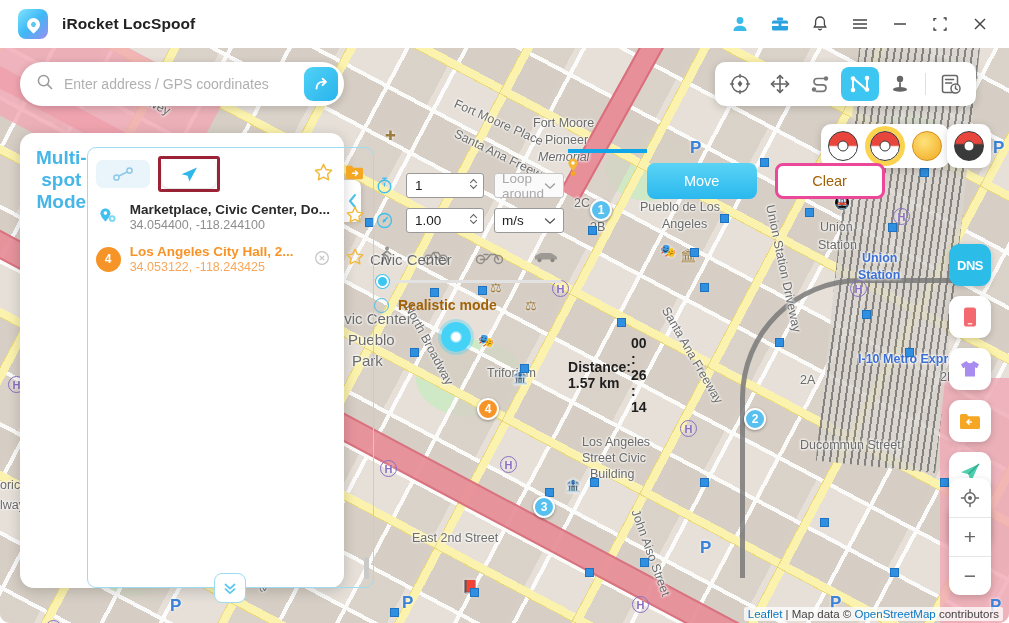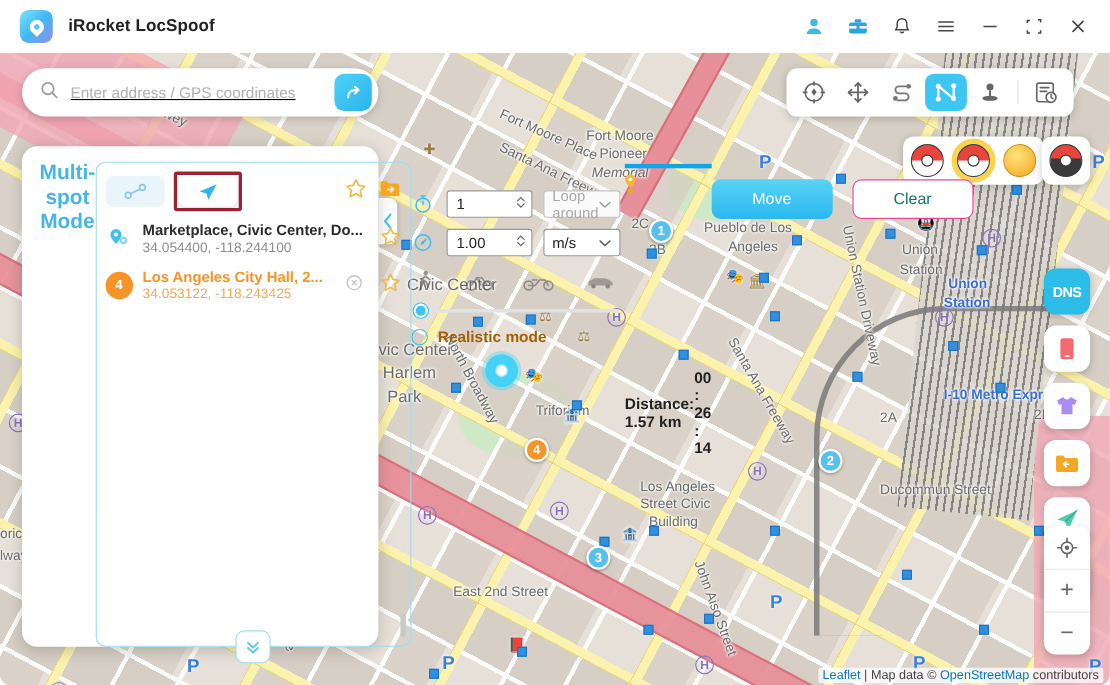--- a/index.html
+++ b/index.html
@@ -153,21 +153,21 @@
   .cur-loc {
     position: absolute; width: 30px; height: 30px; border-radius: 50%;
     background: radial-gradient(circle, #ffffff 0 18%, #45d2f7 30% 100%);
     box-shadow: 0 0 0 3px rgba(69,210,247,.35);
   }
 
   
   .searchbar {
     position: absolute; left: 20px; top: 62px; width: 324px; height: 44px;
     background: #fff; border-radius: 22px; display: flex; align-items: center;
-    box-shadow: 0 2px 8px rgba(0,0,0,.18); z-index: 25; padding: 0 6px 0 16px; text-decoration: underline;
+    box-shadow: 0 2px 8px rgba(0,0,0,.18); z-index: 25; padding: 0 6px 0 16px;
   }
   .searchbar input {
     flex: 1; border: none; outline: none; font-size: 14px; color: #333;
     margin-left: 10px; background: transparent;
     font-family: "Liberation Sans", sans-serif;
   }
   .searchbar input::placeholder { color: #b0b0b0; }
   .search-go {
     width: 34px; height: 34px; border-radius: 9px; flex: none;
     background: linear-gradient(135deg,#4fd2f7,#2ab4ec);
@@ -288,21 +288,21 @@
   .dist-text, .time-text { font-size: 14px; font-weight: bold; color: #1f1f1f; }
   .btn-row { display: flex; gap: 18px; justify-content: center; margin-top: 16px; }
   .btn {
     width: 110px; height: 36px; border-radius: 8px; font-size: 14.5px;
     display: flex; align-items: center; justify-content: center; cursor: pointer;
   }
   .btn.primary {
     background: linear-gradient(180deg,#5ad3f5,#2ab8ee); color: #fff;
   }
   .btn.ghost {
-    background: #fff; border: 1px solid #ec4899; color: #0f766e;
+    background: #fff; border: 3px solid #ec4899; color: #a16207;
   }
   .collapse-handle {
     position: absolute; left: 344px; top: 180px; width: 17px; height: 42px;
     background: #fff; border-radius: 0 7px 7px 0; z-index: 25;
     display: flex; align-items: center; justify-content: center;
     box-shadow: 1px 1px 5px rgba(0,0,0,.13); cursor: pointer;
   }
 
   
   .map-toolbar {
@@ -395,21 +395,21 @@
     <div class="fwy2"></div>
     <div class="fwy3"></div>
     <div class="pink-strip" style="left:-20px;top:-10px;width:230px;height:120px;transform:rotate(28deg);"></div>
     <div class="pink-strip" style="left:940px;top:330px;width:120px;height:260px;"></div>
     <div class="rail-yard"></div>
     <div class="rail-curve"></div>
 
     <div id="map-labels">
         <div class="map-label big" style="left: 370px; top: 203px;">Civic Center</div>
         <div class="map-label big" style="left: 330px; top: 262px;">Civic Center/</div>
-        <div class="map-label big" style="left: 348px; top: 283px;">Harlem</div>
+        <div class="map-label big" style="left: 348px; top: 283px;">Pueblo</div>
         <div class="map-label big" style="left: 352px; top: 304px;">Park</div>
         <div class="map-label " style="left: 640px; top: 152px;">Pueblo de Los</div>
         <div class="map-label " style="left: 662px; top: 169px;">Angeles</div>
         <div class="map-label " style="left: 487px; top: 318px;">Triforium</div>
         <div class="map-label " style="left: 582px; top: 387px;">Los Angeles</div>
         <div class="map-label " style="left: 582px; top: 403px;">Street Civic</div>
         <div class="map-label " style="left: 590px; top: 419px;">Building</div>
         <div class="map-label " style="left: 820px; top: 172px;">Union</div>
         <div class="map-label " style="left: 818px; top: 190px;">Station</div>
         <div class="map-label blue" style="left: 862px; top: 203px;">Union</div>

